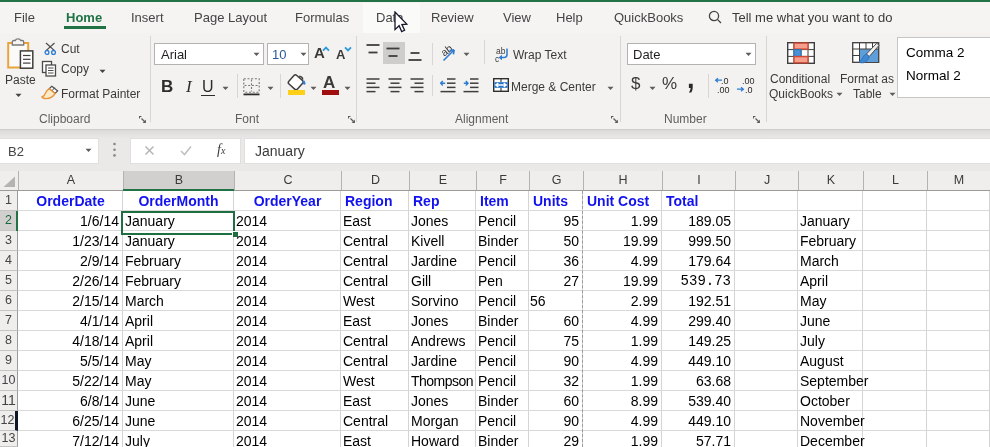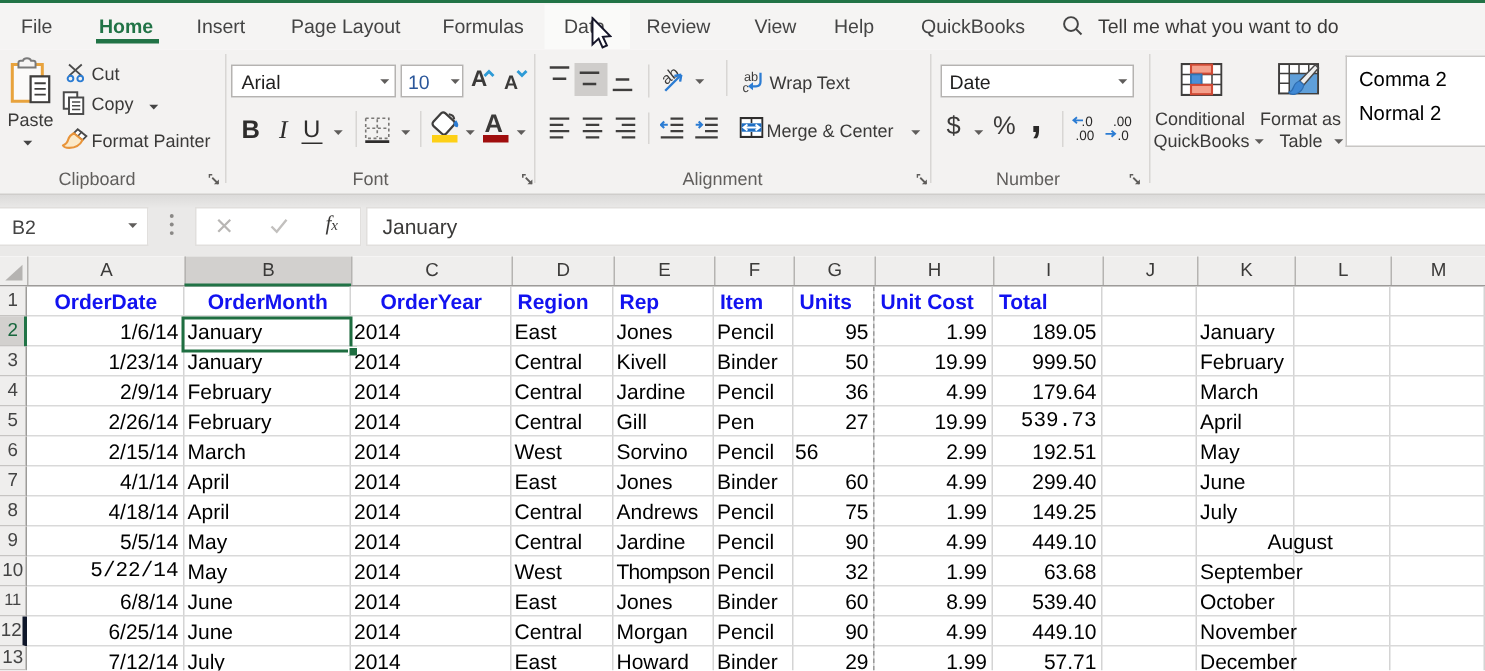--- a/index.html
+++ b/index.html
@@ -327,21 +327,21 @@
 <div class="ab" style="left:0;top:211px;width:18px;height:20px;background:#d2d0ce;border-right:1px solid #9d9b99;border-bottom:1px solid #c6c4c2;color:#17663d;font-size:12.5px;text-align:center;line-height:19px">2</div>
 <div class="ab" style="left:16px;top:211px;width:2px;height:20px;background:#217346"></div>
 <div class="ab" style="left:0;top:231px;width:18px;height:20px;background:#efeeed;border-right:1px solid #9d9b99;border-bottom:1px solid #c6c4c2;color:#444;font-size:12.5px;text-align:center;line-height:19px">3</div>
 <div class="ab" style="left:0;top:251px;width:18px;height:20px;background:#efeeed;border-right:1px solid #9d9b99;border-bottom:1px solid #c6c4c2;color:#444;font-size:12.5px;text-align:center;line-height:19px">4</div>
 <div class="ab" style="left:0;top:271px;width:18px;height:20px;background:#efeeed;border-right:1px solid #9d9b99;border-bottom:1px solid #c6c4c2;color:#444;font-size:12.5px;text-align:center;line-height:19px">5</div>
 <div class="ab" style="left:0;top:291px;width:18px;height:20px;background:#efeeed;border-right:1px solid #9d9b99;border-bottom:1px solid #c6c4c2;color:#444;font-size:12.5px;text-align:center;line-height:19px">6</div>
 <div class="ab" style="left:0;top:311px;width:18px;height:20px;background:#efeeed;border-right:1px solid #9d9b99;border-bottom:1px solid #c6c4c2;color:#444;font-size:12.5px;text-align:center;line-height:19px">7</div>
 <div class="ab" style="left:0;top:331px;width:18px;height:20px;background:#efeeed;border-right:1px solid #9d9b99;border-bottom:1px solid #c6c4c2;color:#444;font-size:12.5px;text-align:center;line-height:19px">8</div>
 <div class="ab" style="left:0;top:351px;width:18px;height:20px;background:#efeeed;border-right:1px solid #9d9b99;border-bottom:1px solid #c6c4c2;color:#444;font-size:12.5px;text-align:center;line-height:19px">9</div>
 <div class="ab" style="left:0;top:371px;width:18px;height:20px;background:#efeeed;border-right:1px solid #9d9b99;border-bottom:1px solid #c6c4c2;color:#444;font-size:12.5px;text-align:center;line-height:19px">10</div>
-<div class="ab" style="left:0;top:391px;width:18px;height:20px;background:#efeeed;border-right:1px solid #9d9b99;border-bottom:1px solid #c6c4c2;color:#444;font-size:11px;text-align:center;line-height:19px">11</div>
+<div class="ab" style="left:0;top:391px;width:18px;height:20px;background:#efeeed;border-right:1px solid #9d9b99;border-bottom:1px solid #c6c4c2;color:#444;font-size:14px;text-align:center;line-height:19px">11</div>
 <div class="ab" style="left:0;top:411px;width:18px;height:20px;background:#efeeed;border-right:3px solid #0f172a;border-bottom:1px solid #c6c4c2;color:#444;font-size:12.5px;text-align:center;line-height:19px">12</div>
 <div class="ab" style="left:0;top:431px;width:18px;height:16px;background:#efeeed;border-right:1px solid #9d9b99;border-bottom:1px solid #c6c4c2;color:#444;font-size:12.5px;text-align:center;line-height:15px">13</div>
 <div class="ab" style="left:122px;top:191px;width:1px;height:256px;background:#d4d4d4"></div>
 <div class="ab" style="left:233px;top:191px;width:1px;height:256px;background:#d4d4d4"></div>
 <div class="ab" style="left:340px;top:191px;width:1px;height:256px;background:#d4d4d4"></div>
 <div class="ab" style="left:408px;top:191px;width:1px;height:256px;background:#d4d4d4"></div>
 <div class="ab" style="left:475px;top:191px;width:1px;height:256px;background:#d4d4d4"></div>
 <div class="ab" style="left:528px;top:191px;width:1px;height:256px;background:#d4d4d4"></div>
 <div class="ab" style="left:582px;top:191px;width:1px;height:256px;background:#d4d4d4"></div>
 <div class="ab" style="left:661px;top:191px;width:1px;height:256px;background:#d4d4d4"></div>
@@ -444,22 +444,22 @@
 <div class="ab cell" style="left:799px;top:331px;width:63px;height:20px;padding-left:1px;color:#000;">July</div>
 <div class="ab cell" style="left:19px;top:351px;width:103px;height:20px;text-align:right;padding-right:3px;color:#000;">5/5/14</div>
 <div class="ab cell" style="left:124px;top:351px;width:109px;height:20px;padding-left:1px;color:#000;">May</div>
 <div class="ab cell" style="left:235px;top:351px;width:105px;height:20px;padding-left:1px;color:#000;">2014</div>
 <div class="ab cell" style="left:342px;top:351px;width:66px;height:20px;padding-left:1px;color:#000;">Central</div>
 <div class="ab cell" style="left:410px;top:351px;width:65px;height:20px;padding-left:1px;color:#000;">Jardine</div>
 <div class="ab cell" style="left:477px;top:351px;width:51px;height:20px;padding-left:1px;color:#000;">Pencil</div>
 <div class="ab cell" style="left:530px;top:351px;width:52px;height:20px;text-align:right;padding-right:3px;color:#000;">90</div>
 <div class="ab cell" style="left:584px;top:351px;width:77px;height:20px;text-align:right;padding-right:3px;color:#000;">4.99</div>
 <div class="ab cell" style="left:663px;top:351px;width:71px;height:20px;text-align:right;padding-right:3px;color:#000;">449.10</div>
-<div class="ab cell" style="left:799px;top:351px;width:63px;height:20px;padding-left:1px;color:#000;margin-left:45px;">August</div>
-<div class="ab cell" style="left:19px;top:371px;width:103px;height:20px;text-align:right;padding-right:3px;color:#000;font-family:Liberation Mono, monospace;">5/22/14</div>
+<div class="ab cell" style="left:799px;top:351px;width:63px;height:20px;padding-left:1px;color:#000;">August</div>
+<div class="ab cell" style="left:19px;top:371px;width:103px;height:20px;text-align:right;padding-right:3px;color:#000;">5/22/14</div>
 <div class="ab cell" style="left:124px;top:371px;width:109px;height:20px;padding-left:1px;color:#000;">May</div>
 <div class="ab cell" style="left:235px;top:371px;width:105px;height:20px;padding-left:1px;color:#000;">2014</div>
 <div class="ab cell" style="left:342px;top:371px;width:66px;height:20px;padding-left:1px;color:#000;">West</div>
 <div class="ab cell" style="left:410px;top:371px;width:65px;height:20px;padding-left:1px;color:#000;letter-spacing:-0.5px;">Thompson</div>
 <div class="ab cell" style="left:477px;top:371px;width:51px;height:20px;padding-left:1px;color:#000;">Pencil</div>
 <div class="ab cell" style="left:530px;top:371px;width:52px;height:20px;text-align:right;padding-right:3px;color:#000;">32</div>
 <div class="ab cell" style="left:584px;top:371px;width:77px;height:20px;text-align:right;padding-right:3px;color:#000;">1.99</div>
 <div class="ab cell" style="left:663px;top:371px;width:71px;height:20px;text-align:right;padding-right:3px;color:#000;">63.68</div>
 <div class="ab cell" style="left:799px;top:371px;width:63px;height:20px;padding-left:1px;color:#000;">September</div>
 <div class="ab cell" style="left:19px;top:391px;width:103px;height:20px;text-align:right;padding-right:3px;color:#000;">6/8/14</div>

